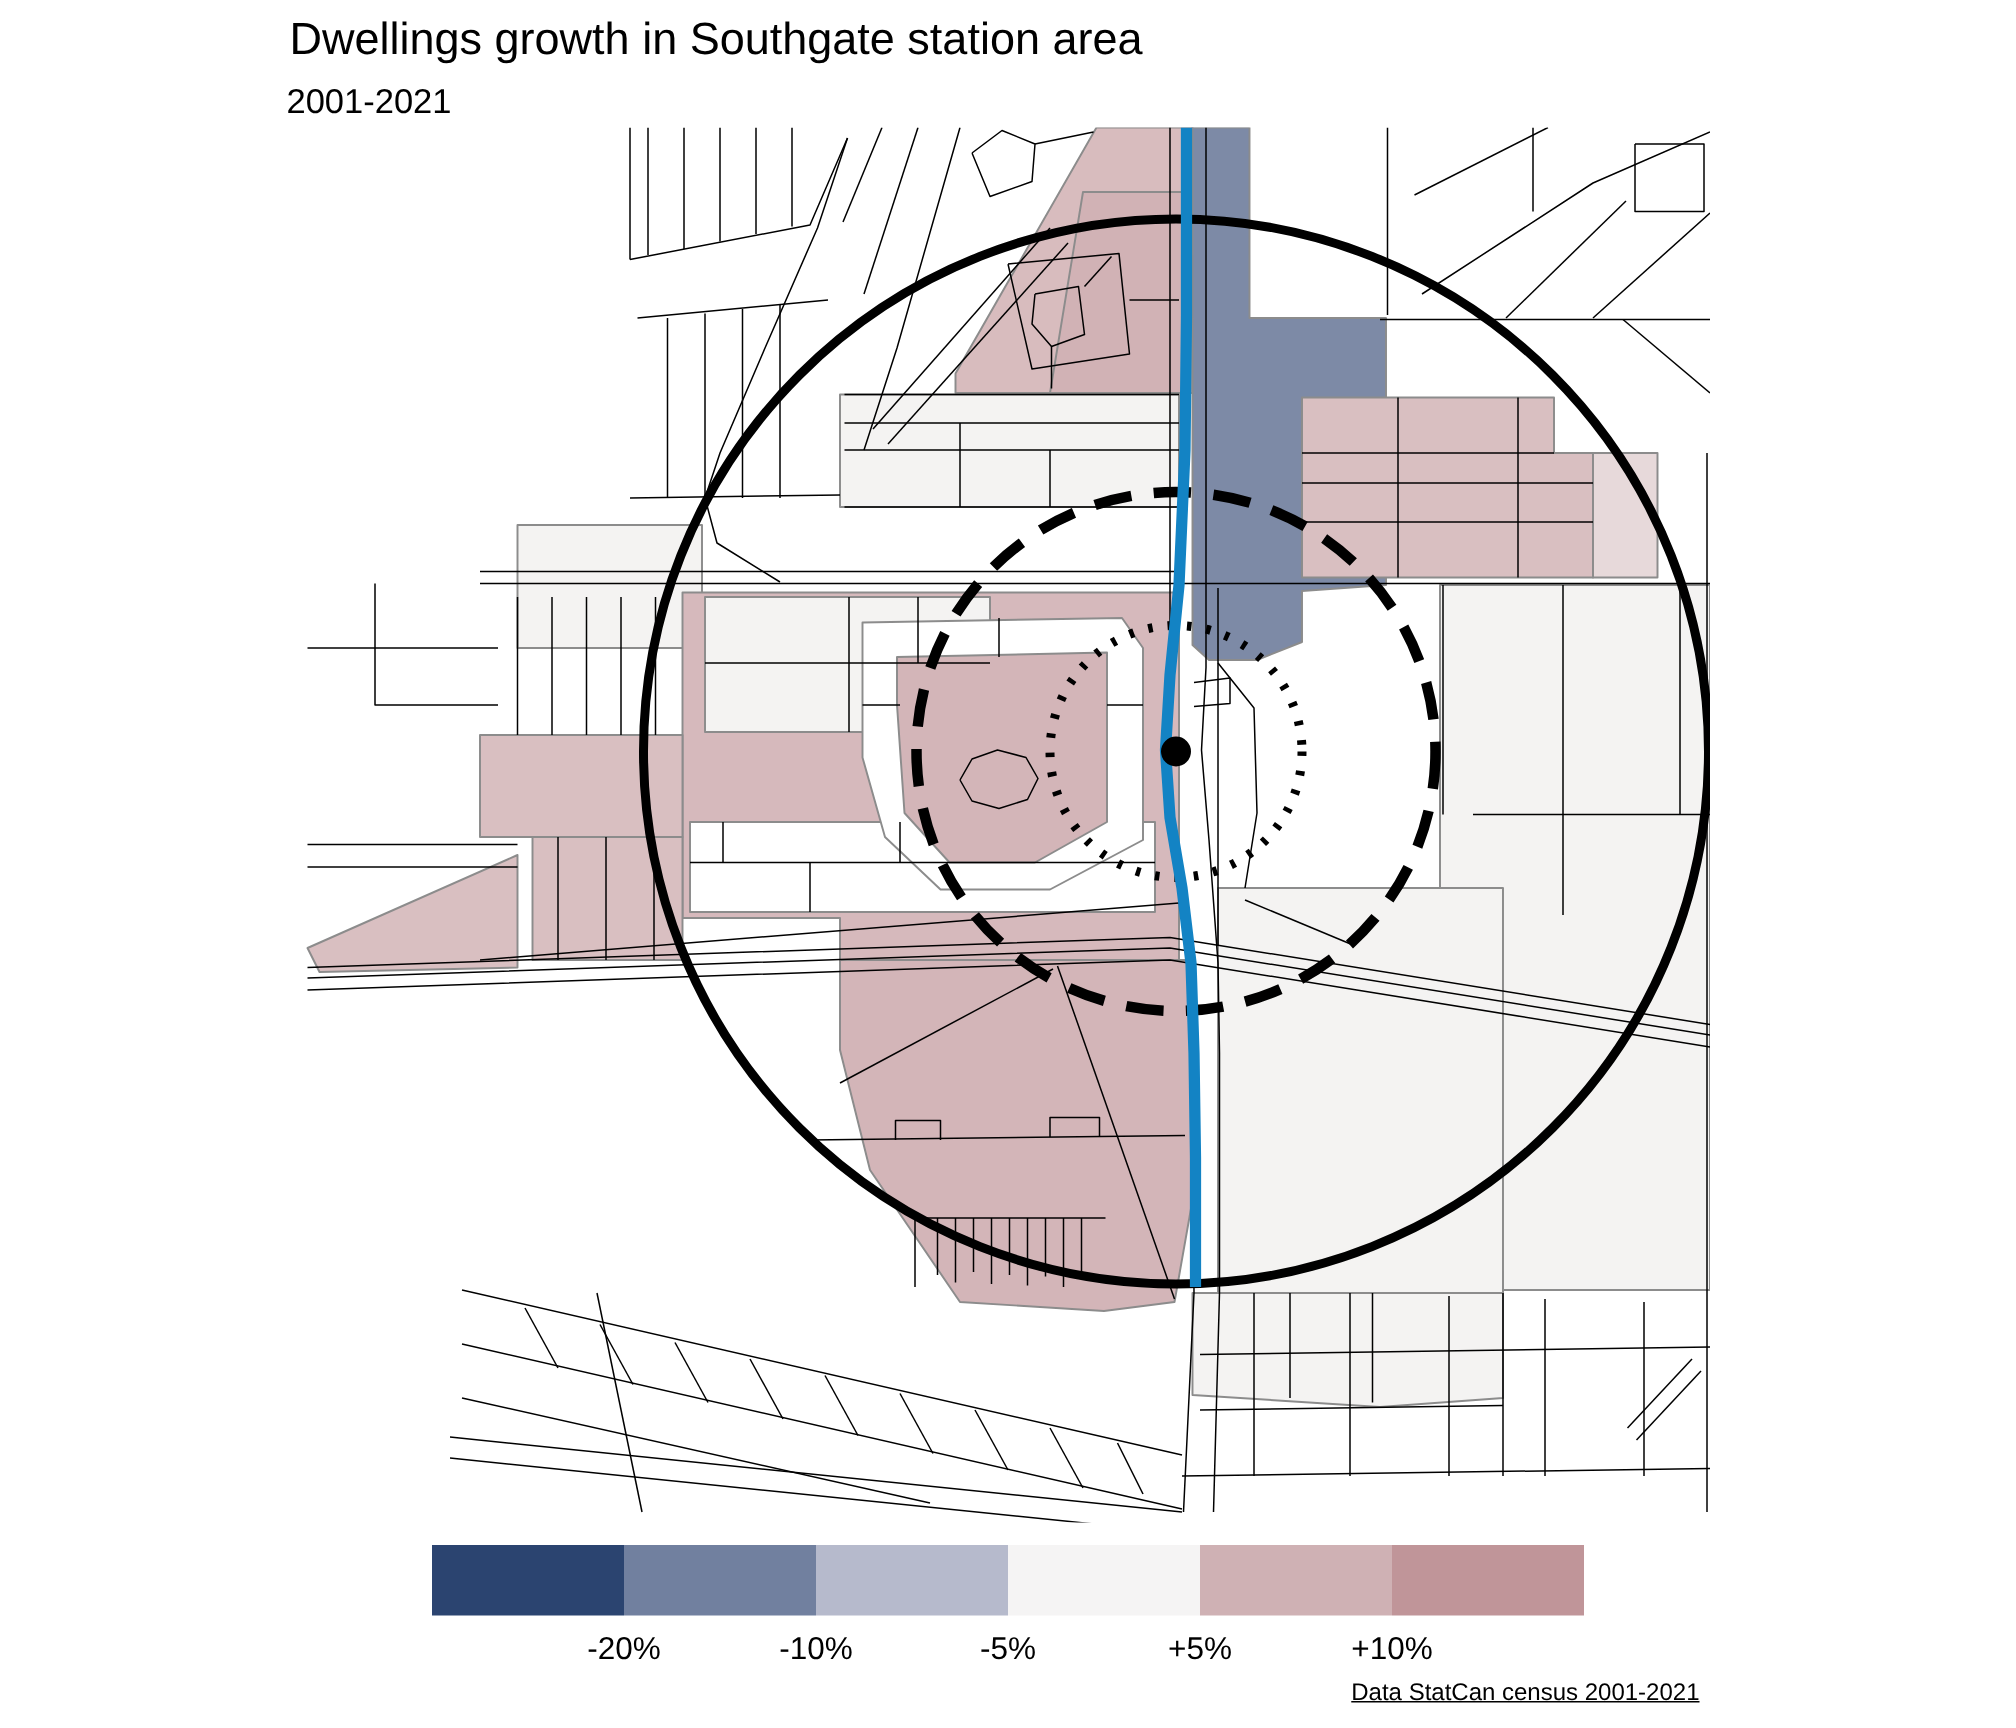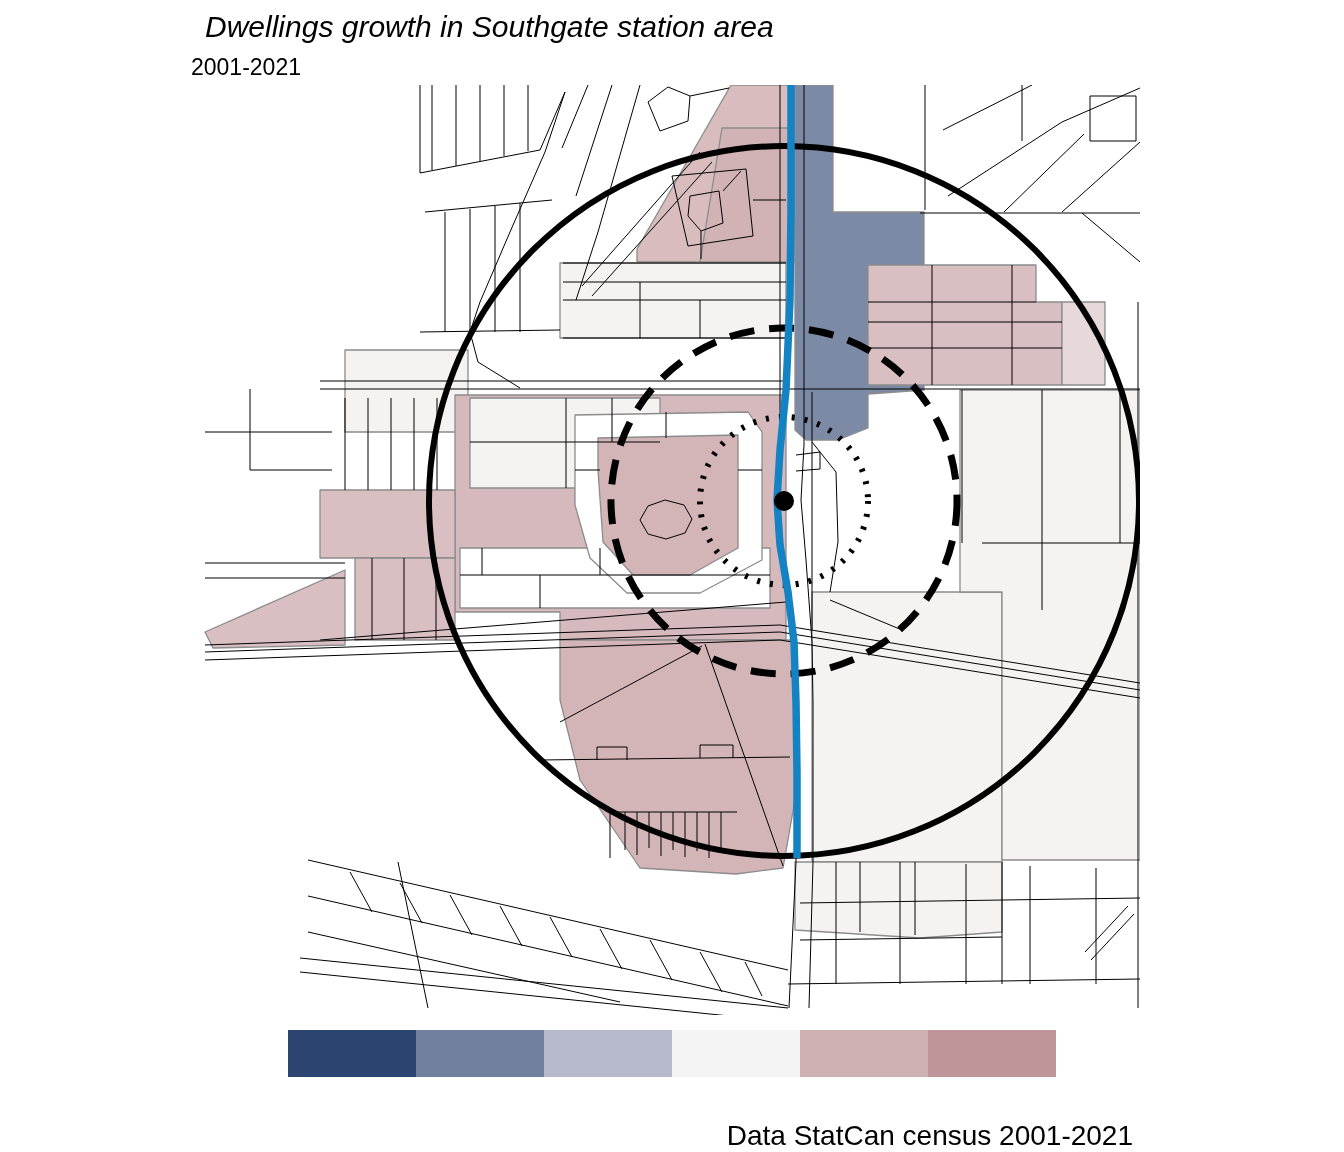--- a/index.html
+++ b/index.html
@@ -1,25 +1,25 @@
 <!DOCTYPE html>
 <html><head>
 <meta charset="utf-8">
 <style>
   html,body{margin:0;padding:0;background:#ffffff;}
   #page{position:relative;width:1344px;height:1152px;background:#ffffff;overflow:hidden;
         font-family:"Liberation Sans", sans-serif;color:#000;}
-  #title{position:absolute;left:205px;top:10px;font-size:30px;font-weight:400;letter-spacing:0px;font-style:italic;}
+  #title{position:absolute;left:193px;top:10px;font-size:30px;font-weight:400;letter-spacing:0px;}
   #subtitle{position:absolute;left:191px;top:54px;font-size:23px;font-weight:400;}
   #map-svg{position:absolute;left:0;top:0;}
   #legend{position:absolute;left:288px;top:1030px;width:768px;height:47px;display:flex;}
   #legend .sw{height:47px;}
   #legend-labels{position:absolute;left:288px;top:1088px;width:768px;height:26px;}
   #legend-labels span{position:absolute;transform:translateX(-50%);font-size:21px;white-space:nowrap;}
-  #attribution{position:absolute;right:211px;top:1120px;font-size:28px;}
+  #attribution{position:absolute;right:211px;top:1120px;font-size:16px;text-decoration:underline;}
 </style>
 </head>
 <body>
 
 <div id="page">
   <div id="title">Dwellings growth in Southgate station area</div>
   <div id="subtitle">2001-2021</div>
   <svg id="map-svg" width="1344" height="1152" viewBox="0 0 1344 1152">
       <defs>
         <clipPath id="map-clip">
@@ -185,14 +185,21 @@
       </g>
     </svg>
   <div id="legend">
       <div class="sw" style="width: 128px; background: rgb(43, 68, 112);"></div>
       <div class="sw" style="width: 128px; background: rgb(113, 128, 159);"></div>
       <div class="sw" style="width: 128px; background: rgb(182, 186, 204);"></div>
       <div class="sw" style="width: 128px; background: rgb(245, 244, 244);"></div>
       <div class="sw" style="width: 128px; background: rgb(207, 177, 180);"></div>
       <div class="sw" style="width: 128px; background: rgb(192, 149, 153);"></div>
     </div>
+  <div id="legend-labels">
+      <span style="left: 128px;">-20%</span>
+      <span style="left: 256px;">-10%</span>
+      <span style="left: 384px;">-5%</span>
+      <span style="left: 512px;">+5%</span>
+      <span style="left: 640px;">+10%</span>
+    </div>
   <div id="attribution">Data StatCan census 2001-2021</div>
 </div>
 
 </body></html>

